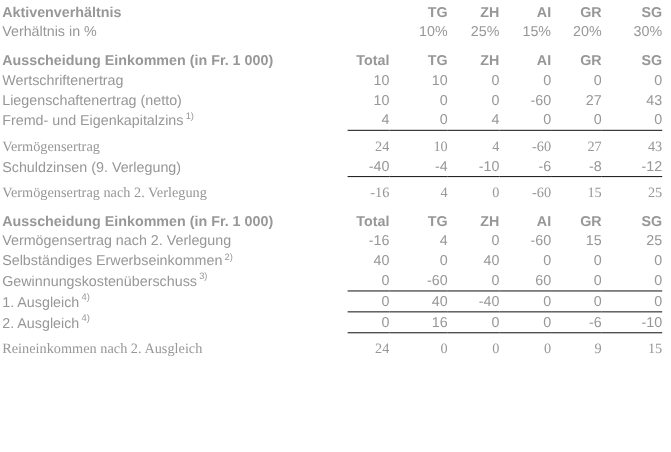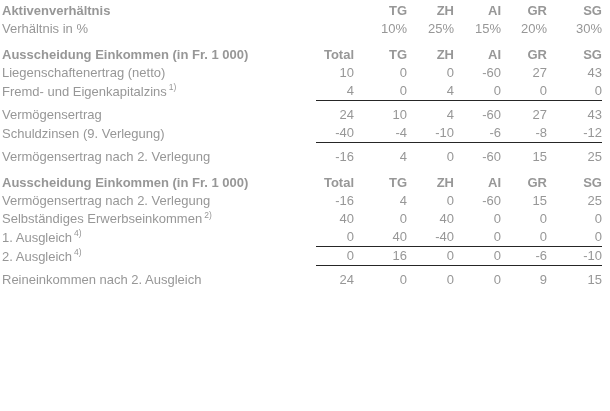--- a/index.html
+++ b/index.html
@@ -24,21 +24,21 @@
   td{
     font-size:13px;color:var(--text);
     height:18px;line-height:18px;
     padding:0;white-space:nowrap;overflow:hidden;
     vertical-align:bottom;
   }
   td.label{text-align:left;}
   td.num{text-align:right;}
   tr.b td{font-weight:bold;}
   tr.sect td{padding-top:8px;}
-  tr.after-u td{padding-top:5px;}
+  tr.after-u td{padding-top:5px;font-family:Liberation Serif, serif;}
   tr.u td.num{border-bottom:1.5px solid var(--rule);}
   sup{font-size:8.5px;line-height:0;vertical-align:super;margin-left:2px;}
 </style>
 </head>
 <body>
 
 <div class="sheet">
   <table>
     <colgroup>
       <col class="c-label">
@@ -71,20 +71,29 @@
         <tr class="b sect">
           <td class="label">Ausscheidung Einkommen (in Fr. 1 000)</td>
           <td class="num">Total</td>
           <td class="num">TG</td>
           <td class="num">ZH</td>
           <td class="num">AI</td>
           <td class="num">GR</td>
           <td class="num">SG</td>
         </tr>
         <tr>
+          <td class="label">Wertschriftenertrag</td>
+          <td class="num">10</td>
+          <td class="num">10</td>
+          <td class="num">0</td>
+          <td class="num">0</td>
+          <td class="num">0</td>
+          <td class="num">0</td>
+        </tr>
+        <tr>
           <td class="label">Liegenschaftenertrag (netto)</td>
           <td class="num">10</td>
           <td class="num">0</td>
           <td class="num">0</td>
           <td class="num">-60</td>
           <td class="num">27</td>
           <td class="num">43</td>
         </tr>
         <tr class="u">
           <td class="label">Fremd- und Eigenkapitalzins<sup>1)</sup></td>
@@ -143,20 +152,29 @@
         <tr>
           <td class="label">Selbständiges Erwerbseinkommen<sup>2)</sup></td>
           <td class="num">40</td>
           <td class="num">0</td>
           <td class="num">40</td>
           <td class="num">0</td>
           <td class="num">0</td>
           <td class="num">0</td>
         </tr>
         <tr class="u">
+          <td class="label">Gewinnungskostenüberschuss<sup>3)</sup></td>
+          <td class="num">0</td>
+          <td class="num">-60</td>
+          <td class="num">0</td>
+          <td class="num">60</td>
+          <td class="num">0</td>
+          <td class="num">0</td>
+        </tr>
+        <tr class="u">
           <td class="label">1. Ausgleich<sup>4)</sup></td>
           <td class="num">0</td>
           <td class="num">40</td>
           <td class="num">-40</td>
           <td class="num">0</td>
           <td class="num">0</td>
           <td class="num">0</td>
         </tr>
         <tr class="u">
           <td class="label">2. Ausgleich<sup>4)</sup></td>

